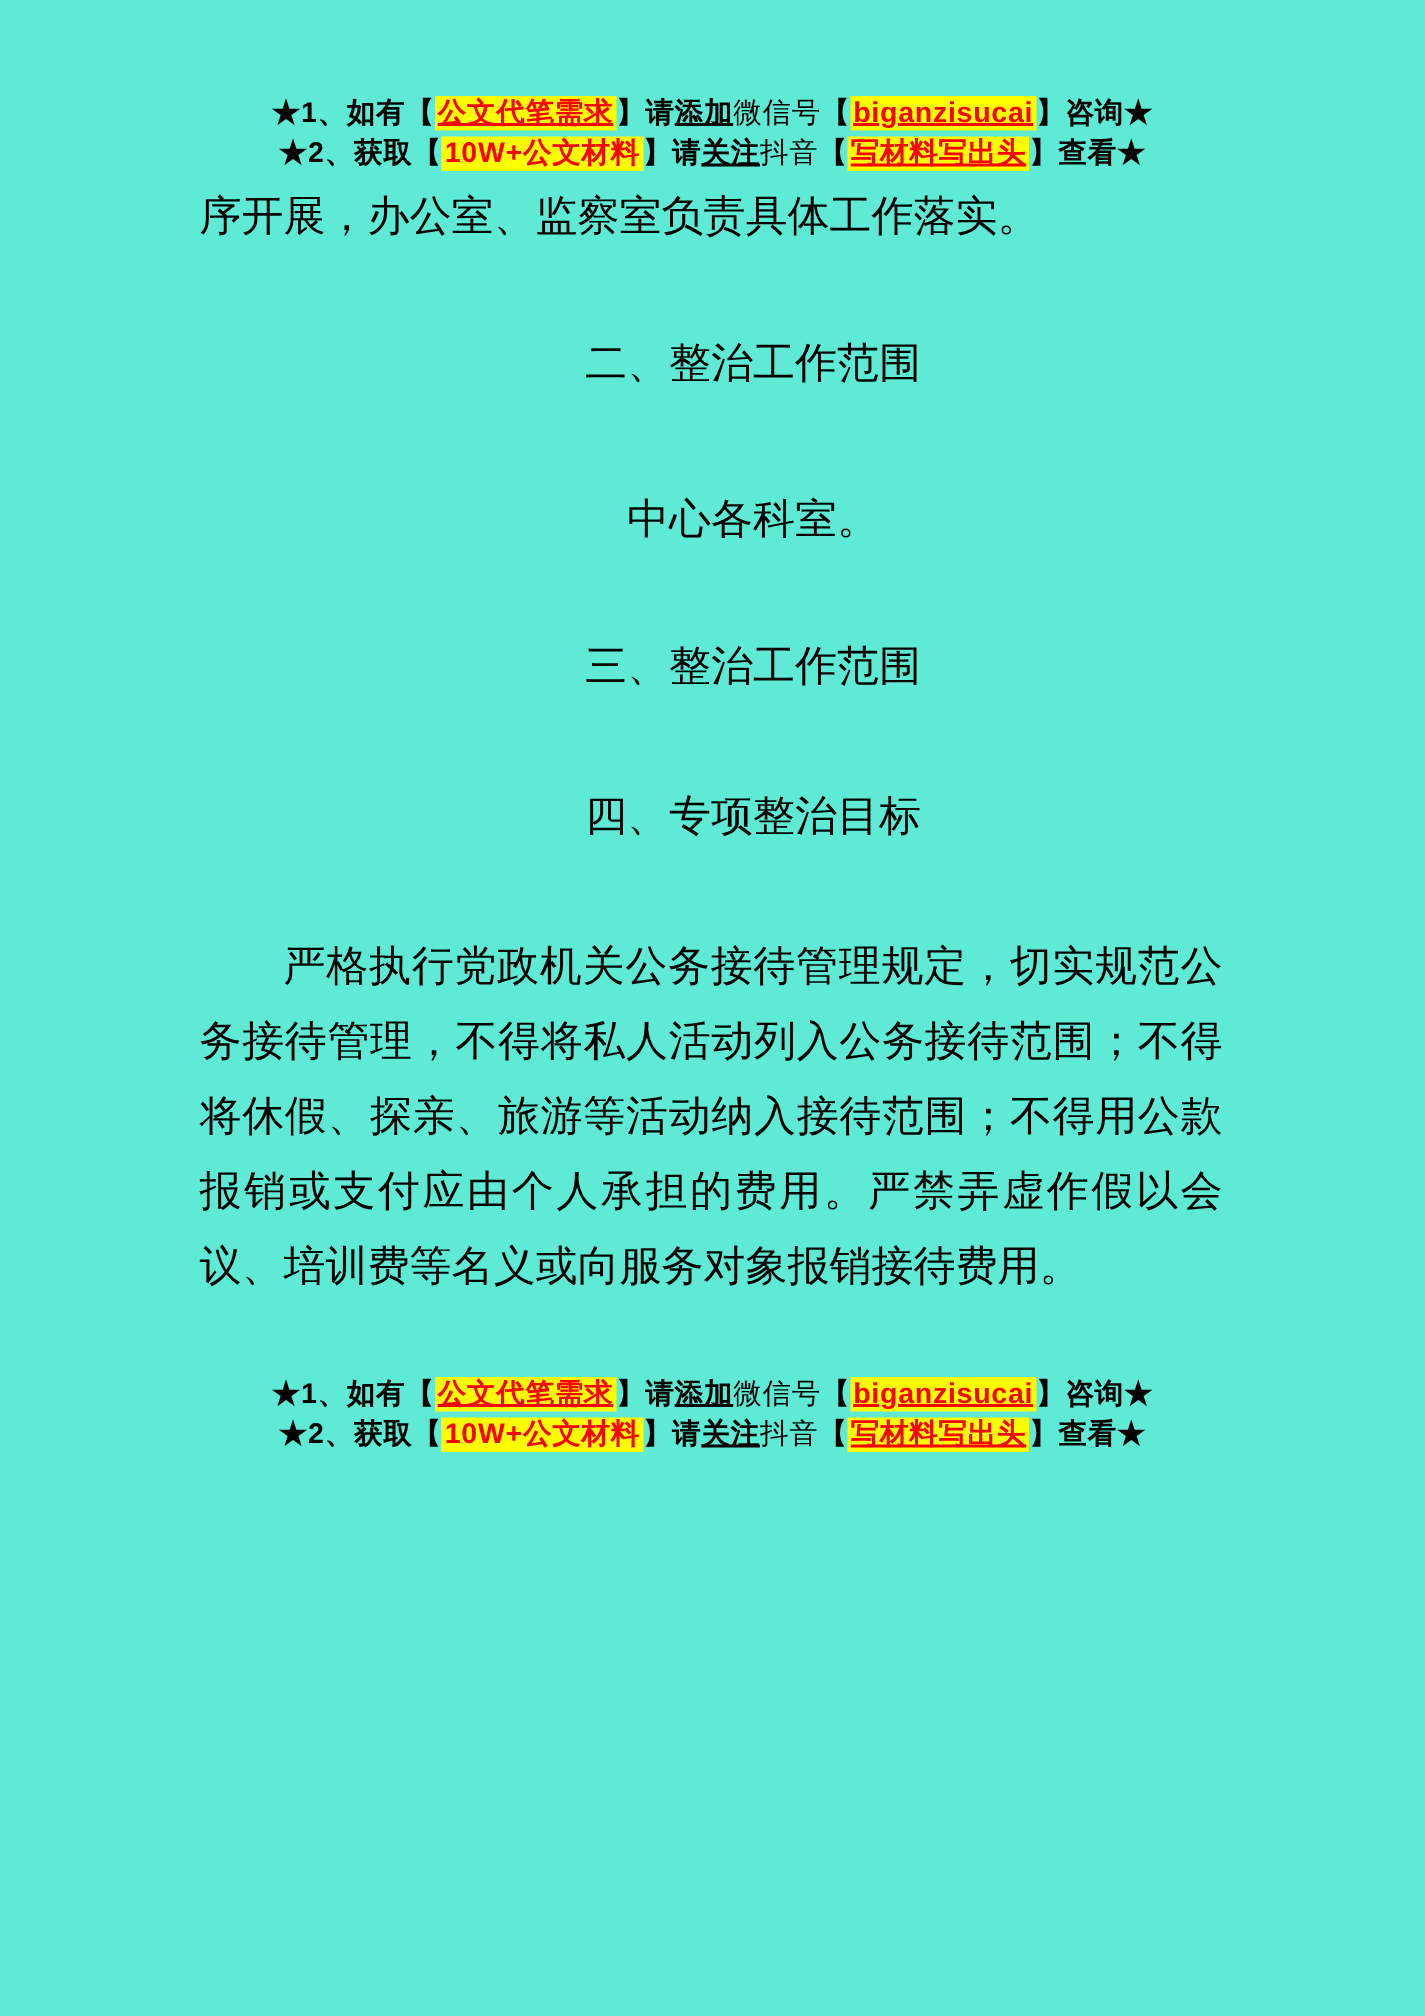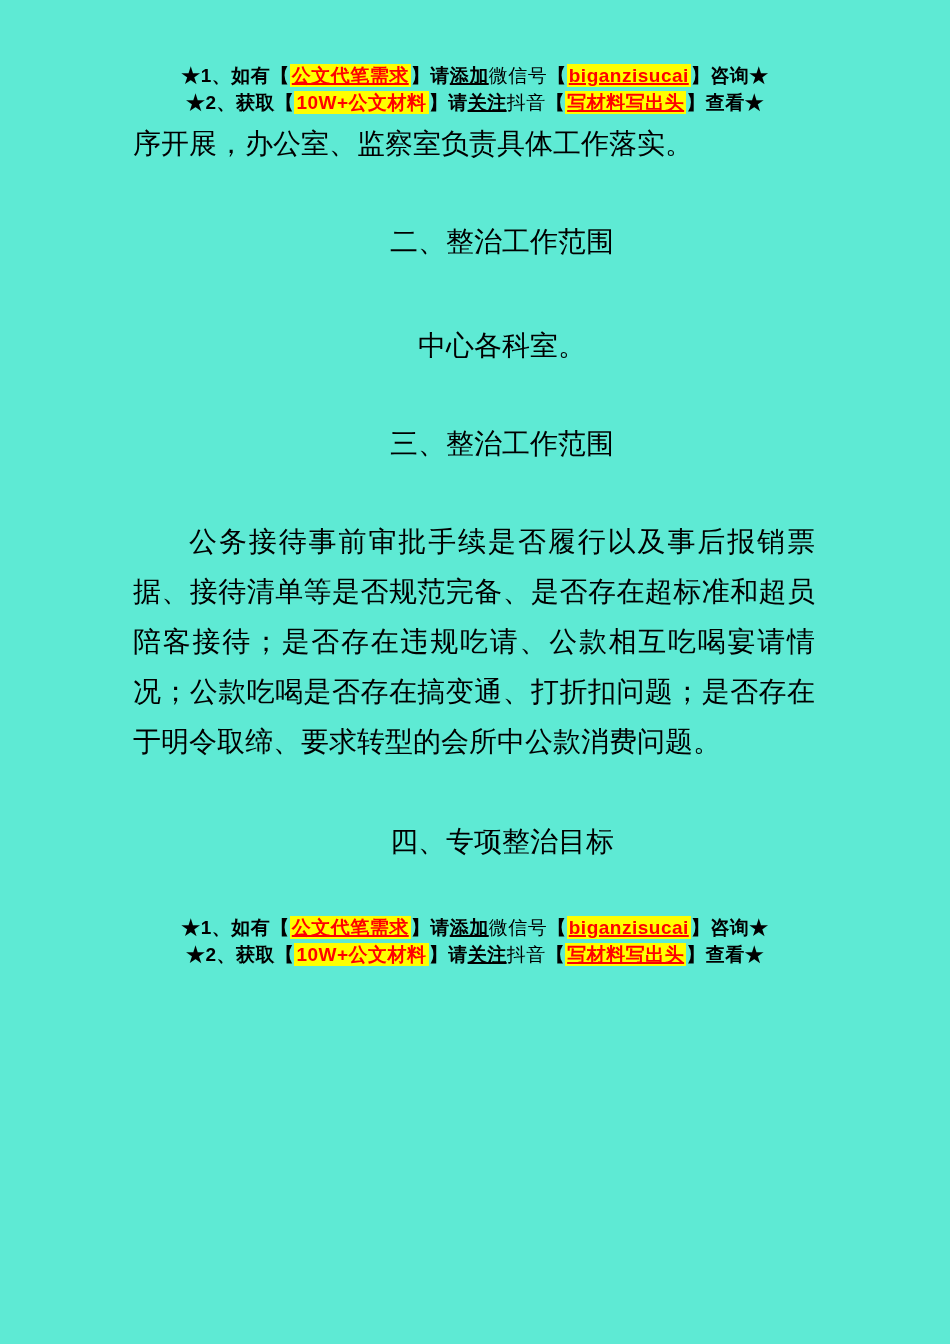--- a/index.html
+++ b/index.html
@@ -80,24 +80,24 @@
   </div>
 
   <p class="para p1">序开展，办公室、监察室负责具体工作落实。</p>
 
   <p class="para h2 indent">二、整治工作范围</p>
 
   <p class="para p3 indent">中心各科室。</p>
 
   <p class="para h3 indent">三、整治工作范围</p>
 
-  <p class="para p5 indent just">公务接待事前审批手续是否履行以及事后报销票据、接待清单等是否规范完备、是否存在超标准和超员陪客接待；是否存在违规吃请、公款相互吃喝宴请情况；公款吃喝是否存在搞变通、打折扣问题；是否存在于明令取缔、要求转型的会所中公款消费问题。</p>
 
   <p class="para h4 indent">四、专项整治目标</p>
 
+  <p class="para p7 indent just">严格执行党政机关公务接待管理规定，切实规范公务接待管理，不得将私人活动列入公务接待范围；不得将休假、探亲、旅游等活动纳入接待范围；不得用公款报销或支付应由个人承担的费用。严禁弄虚作假以会议、培训费等名义或向服务对象报销接待费用。</p>
 
   <div class="promo promo-bottom">
     <div class="promo-line">
       <span>★1、如有【</span><span class="hl hl-ul">公文代笔需求</span><span>】请</span><span class="u">添加</span><span class="nw">微信号</span><span>【</span><span class="hl hl-ul">biganzisucai</span><span>】咨询★</span>
     </div>
     <div class="promo-line">
       <span>★2、获取【</span><span class="hl">10W+公文材料</span><span>】请</span><span class="u">关注</span><span class="nw">抖音</span><span>【</span><span class="hl hl-ul">写材料写出头</span><span>】查看★</span>
     </div>
   </div>
 

